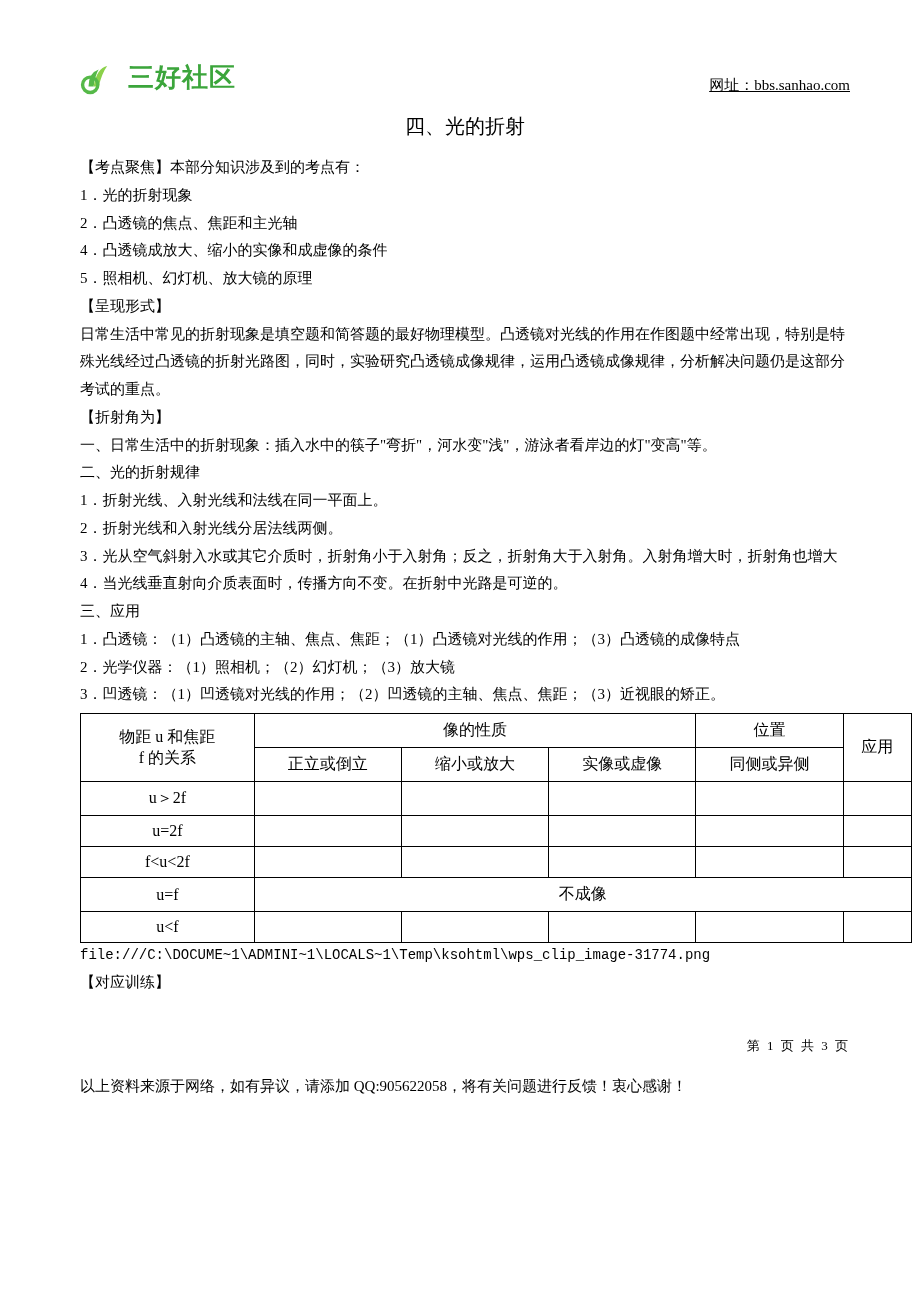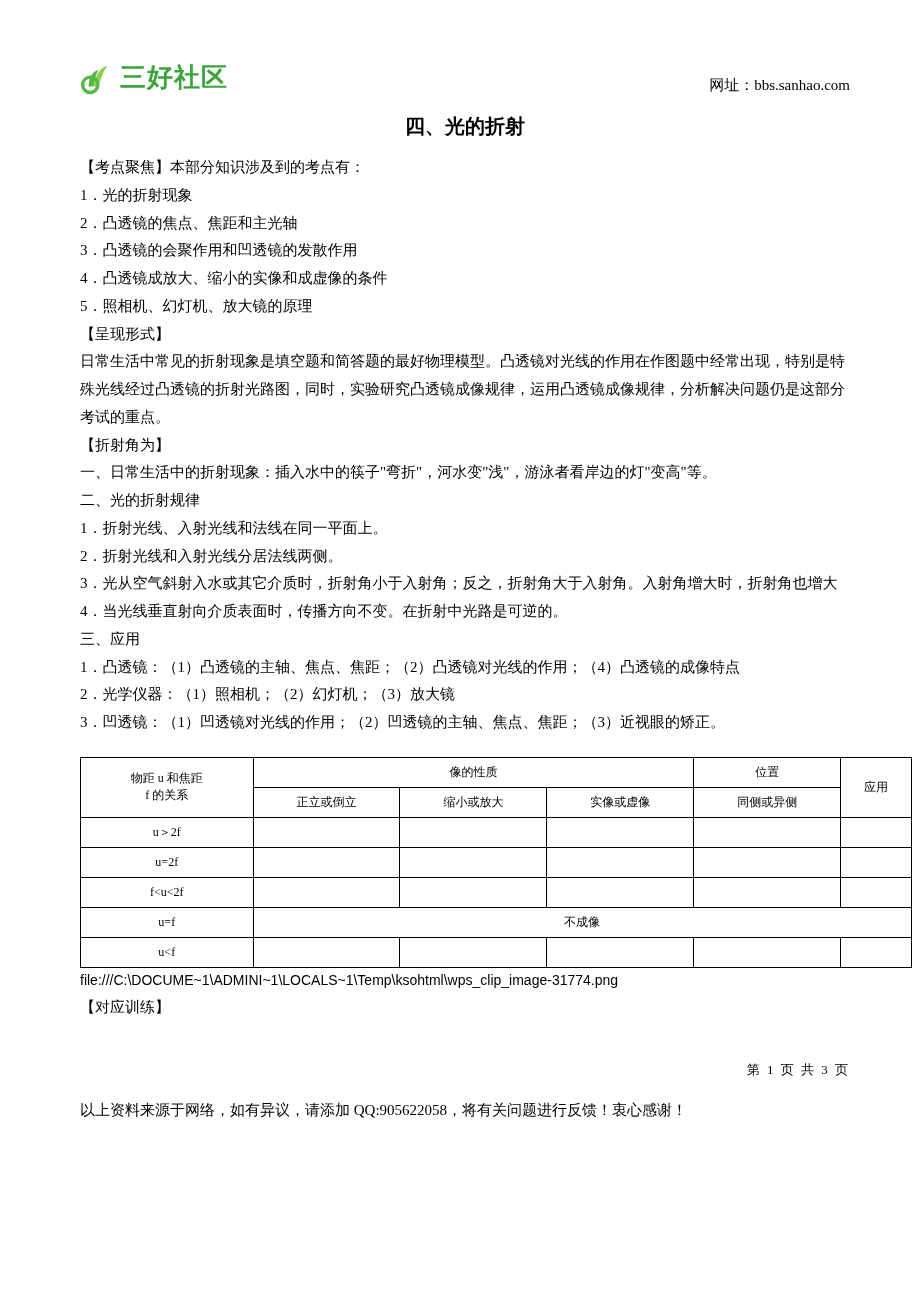--- a/index.html
+++ b/index.html
@@ -28,57 +28,59 @@
     width: 34px;
     height: 34px;
     position: relative;
   }
   .logo-text {
     font-family: "Microsoft YaHei", sans-serif;
     font-size: 26px;
     font-weight: 700;
     color: #3BA53B;
     letter-spacing: 1px;
+    margin-left: 8px;
   }
   .site-url {
     font-family: "SimSun", serif;
     font-size: 15px;
     color: #000;
+    text-decoration: underline;
   }
   .doc-title {
     text-align: center;
     font-family: "SimHei","黑体",sans-serif;
     font-size: 20px;
-    font-weight: 700;
+    font-weight: 400;
     margin: 6px 0 14px 0;
   }
   .content p {
     line-height: 1.85;
     margin: 0;
     word-break: break-all;
   }
   .section-label {
     line-height: 1.85;
   }
   table {
     border-collapse: collapse;
     width: 108%;
-    margin-top: 20px;
-    font-size: 12px;
+    margin-top: 4px;
+    font-size: 16px;
   }
   td, th {
     border: 1px solid #000;
     padding: 6px 4px;
     text-align: center;
     font-weight: normal;
     height: 30px;
   }
   .tall { height: 52px; }
   .file-path {
-    font-family: Liberation Sans, sans-serif;
+    font-family: Liberation Mono, monospace;
     font-size: 14px;
     line-height: 1.8;
     margin-top: 2px;
   }
   .blank {
     display: inline-block;
     border-bottom: 1px solid #000;
     width: 56px;
     height: 1em;
     vertical-align: baseline;
@@ -114,36 +116,35 @@
     </div>
     <div class="site-url">网址：bbs.sanhao.com</div>
   </div>
 
   <div class="doc-title">四、光的折射</div>
 
   <div class="content">
     <p class="section-label">【考点聚焦】本部分知识涉及到的考点有：</p>
     <p>1．光的折射现象</p>
     <p>2．凸透镜的焦点、焦距和主光轴</p>
-    <p>3．凸透镜的会聚作用和凹透镜的发散作用</p>
     <p>4．凸透镜成放大、缩小的实像和成虚像的条件</p>
     <p>5．照相机、幻灯机、放大镜的原理</p>
 
     <p class="section-label">【呈现形式】</p>
     <p>日常生活中常见的折射现象是填空题和简答题的最好物理模型。凸透镜对光线的作用在作图题中经常出现，特别是特殊光线经过凸透镜的折射光路图，同时，实验研究凸透镜成像规律，运用凸透镜成像规律，分析解决问题仍是这部分考试的重点。</p>
 
     <p class="section-label">【折射角为】</p>
     <p>一、日常生活中的折射现象：插入水中的筷子"弯折"，河水变"浅"，游泳者看岸边的灯"变高"等。</p>
     <p>二、光的折射规律</p>
     <p>1．折射光线、入射光线和法线在同一平面上。</p>
     <p>2．折射光线和入射光线分居法线两侧。</p>
     <p>3．光从空气斜射入水或其它介质时，折射角小于入射角；反之，折射角大于入射角。入射角增大时，折射角也增大</p>
     <p>4．当光线垂直射向介质表面时，传播方向不变。在折射中光路是可逆的。</p>
     <p>三、应用</p>
-    <p>1．凸透镜：（1）凸透镜的主轴、焦点、焦距；（2）凸透镜对光线的作用；（4）凸透镜的成像特点</p>
+    <p>1．凸透镜：（1）凸透镜的主轴、焦点、焦距；（1）凸透镜对光线的作用；（3）凸透镜的成像特点</p>
     <p>2．光学仪器：（1）照相机；（2）幻灯机；（3）放大镜</p>
     <p>3．凹透镜：（1）凹透镜对光线的作用；（2）凹透镜的主轴、焦点、焦距；（3）近视眼的矫正。</p>
 
     <table>
       <tbody>
           <tr>
         <td rowspan="2" class="tall">
           <span>物距 u 和焦距</span><br>
           <span>f 的关系</span>
         </td>

